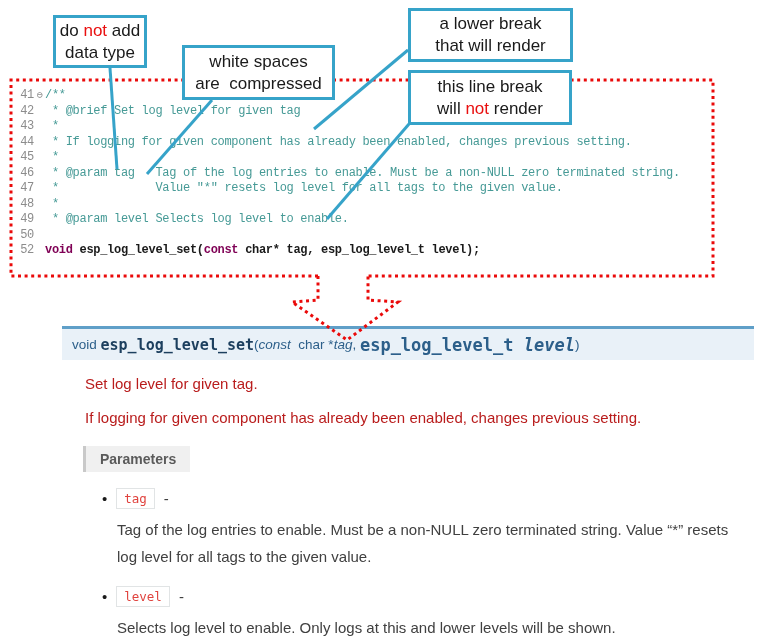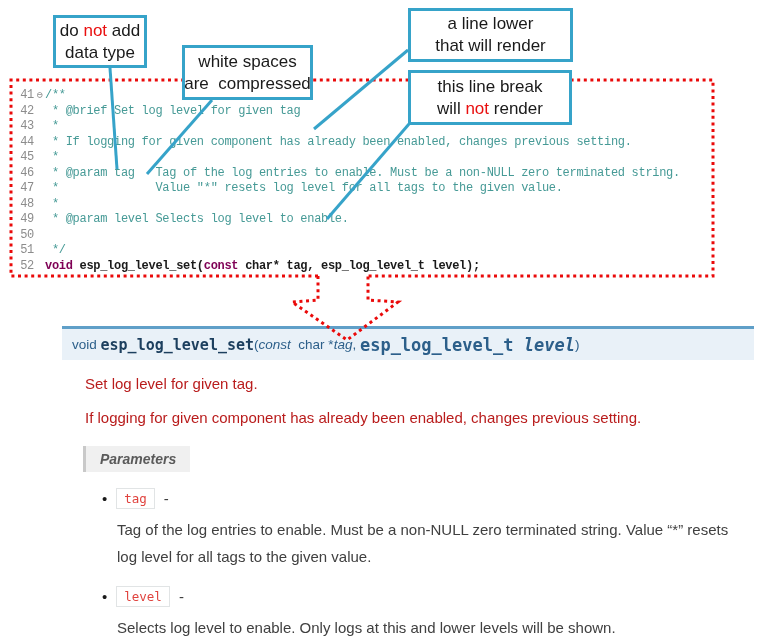--- a/index.html
+++ b/index.html
@@ -21,39 +21,39 @@
   
   #overlay { position:absolute; left:0; top:0; z-index:3; pointer-events:none; }
   
   .callout {
     position:absolute; z-index:4; background:#fff; border:3px solid #36a3c9;
     display:flex; flex-direction:column; justify-content:center; align-items:center;
     font-size:17px; color:#1a1a1a; text-align:center; line-height:22px; white-space:pre;
   }
   .callout .red { color:#e90f0f; }
   #callout-0 { left:53px;  top:15px; width:94px;  height:53px; }
-  #callout-1 { left:182px; top:45px; width:131px; height:55px; }
+  #callout-1 { left:182px; top:45px; width:153px; height:55px; }
   #callout-2 { left:408px; top:8px;  width:165px; height:54px; }
   #callout-3 { left:408px; top:70px; width:164px; height:55px; }
   
   #doc-panel { position:absolute; left:62px; top:326px; width:692px; z-index:2; color:#404040; }
   #signature {
     background:#e9f1f8; border-top:3px solid #5f9fc8; height:34px;
     display:flex; align-items:center; padding:0 10px; white-space:pre;
     font-size:13.5px; color:#2c5f8a;
   }
   .sig-sp { font-family:"Liberation Sans", sans-serif; }
   .sig-sn { font-family:"DejaVu Sans Mono", monospace; font-weight:bold; color:#1c3f5e; font-size:15px; }
   .sig-sm { font-family:"DejaVu Sans Mono", monospace; font-weight:bold; color:#2c5f8a; font-size:17px; }
   .sig-si { font-style:italic; }
   .doc-p { margin:14px 0 0 23px; font-size:15px; line-height:20px; color:#b91c1c; }
   #params-label {
     display:inline-block; margin:18px 0 0 21px; padding:5px 14px;
     background:#f0f0f0; border-left:3px solid #c9c9c9;
-    font-weight:bold; font-size:14px; color:#5a5a5a;font-style:italic;
+    font-weight:bold; font-size:14px; color:#5a5a5a;
   }
   #param-list { margin:12px 0 0 40px; list-style:none; }
   .param-item { margin-top:16px; }
   .param-head { display:flex; align-items:center; gap:9px; }
   .bullet { color:#1a1a1a; font-size:15px; line-height:15px; }
   .param-chip {
     font-family:"DejaVu Sans Mono", monospace; font-size:12.5px; color:#e0433e;
     background:#fff; border:1px solid #e1e4e5; padding:2px 7px;
   }
   .param-dash { color:#404040; font-size:15px; }
@@ -68,36 +68,35 @@
       <div class="code-line"><span class="ln">41</span><span class="fold">⊖</span><span class="ct"><span class="seg-com">/**</span></span></div>
       <div class="code-line"><span class="ln">42</span><span class="fold"></span><span class="ct"><span class="seg-com"> * @brief Set log level for given tag</span></span></div>
       <div class="code-line"><span class="ln">43</span><span class="fold"></span><span class="ct"><span class="seg-com"> *</span></span></div>
       <div class="code-line"><span class="ln">44</span><span class="fold"></span><span class="ct"><span class="seg-com"> * If logging for given component has already been enabled, changes previous setting.</span></span></div>
       <div class="code-line"><span class="ln">45</span><span class="fold"></span><span class="ct"><span class="seg-com"> *</span></span></div>
       <div class="code-line"><span class="ln">46</span><span class="fold"></span><span class="ct"><span class="seg-com"> * @param tag   Tag of the log entries to enable. Must be a non-NULL zero terminated string.</span></span></div>
       <div class="code-line"><span class="ln">47</span><span class="fold"></span><span class="ct"><span class="seg-com"> *              Value "*" resets log level for all tags to the given value.</span></span></div>
       <div class="code-line"><span class="ln">48</span><span class="fold"></span><span class="ct"><span class="seg-com"> *</span></span></div>
       <div class="code-line"><span class="ln">49</span><span class="fold"></span><span class="ct"><span class="seg-com"> * @param level Selects log level to enable.</span></span></div>
       <div class="code-line"><span class="ln">50</span><span class="fold"></span></div>
-      <div class="code-line"><span class="ln">51</span><span class="fold"></span><span class="ct"><span class="seg-com"> */</span></span></div>
       <div class="code-line"><span class="ln">52</span><span class="fold"></span><span class="ct"><span class="seg-kw">void</span><span class="seg-pl"> esp_log_level_set(</span><span class="seg-kw">const</span><span class="seg-pl"> char* tag, esp_log_level_t level);</span></span></div>
     </div>
 
   <svg id="overlay" width="767" height="637" viewBox="0 0 767 637">
     <path d="M318,276 L11,276 L11,80 L713,80 L713,276 L368,276" fill="none" stroke="#ea0a0a" stroke-width="3" stroke-dasharray="3 3.6"></path>
     <path d="M318,276 L318,300 L292,302 L347,340 L398,302 L368,300 L368,276" fill="none" stroke="#ea0a0a" stroke-width="3" stroke-dasharray="3 3.6"></path>
     <line x1="110" y1="68" x2="117" y2="169" stroke="#36a3c9" stroke-width="3"></line>
     <line x1="212" y1="100" x2="147" y2="174" stroke="#36a3c9" stroke-width="3"></line>
     <line x1="408" y1="50" x2="314" y2="129" stroke="#36a3c9" stroke-width="3"></line>
     <line x1="409" y1="124" x2="327" y2="219" stroke="#36a3c9" stroke-width="3"></line>
   </svg>
 
   <div id="callout-0" class="callout"><div><span>do </span><span class="red">not</span><span> add</span></div><div><span>data type</span></div></div>
   <div id="callout-1" class="callout"><div><span>white spaces</span></div><div><span>are  compressed</span></div></div>
-  <div id="callout-2" class="callout"><div><span>a line lower</span></div><div><span>that will render</span></div></div>
+  <div id="callout-2" class="callout"><div><span>a lower break</span></div><div><span>that will render</span></div></div>
   <div id="callout-3" class="callout"><div><span>this line break</span></div><div><span>will </span><span class="red">not</span><span> render</span></div></div>
 
   <div id="doc-panel">
     <div id="signature"><span class="sig-sp">void </span><span class="sig-sn">esp_log_level_set</span><span class="sig-sp">(</span><span class="sig-sp sig-si">const</span><span class="sig-sp">  char *</span><span class="sig-sp sig-si">tag</span><span class="sig-sp">, </span><span class="sig-sm">esp_log_level_t </span><span class="sig-sm sig-si">level</span><span class="sig-sp">)</span></div>
     <p class="doc-p">Set log level for given tag.</p>
     <p class="doc-p">If logging for given component has already been enabled, changes previous setting.</p>
     <div id="params-label">Parameters</div>
     <ul id="param-list">
         <li class="param-item">
           <div class="param-head">

